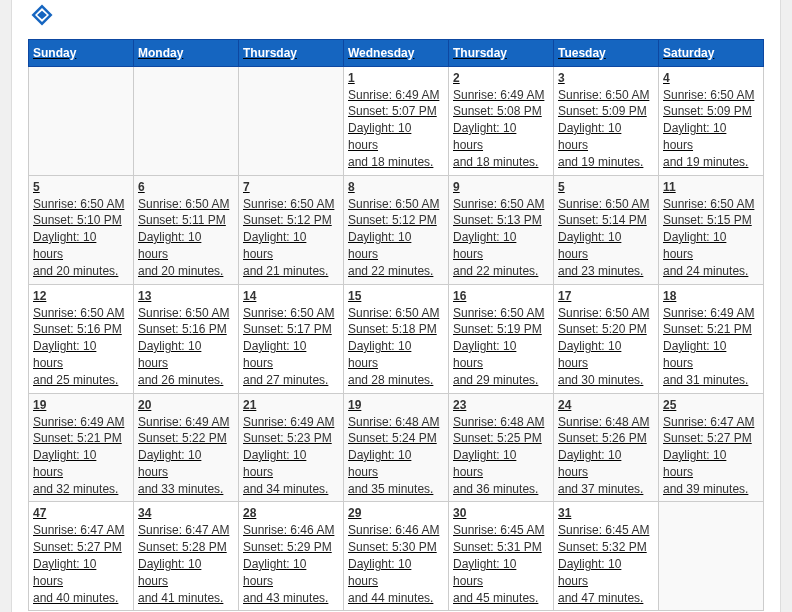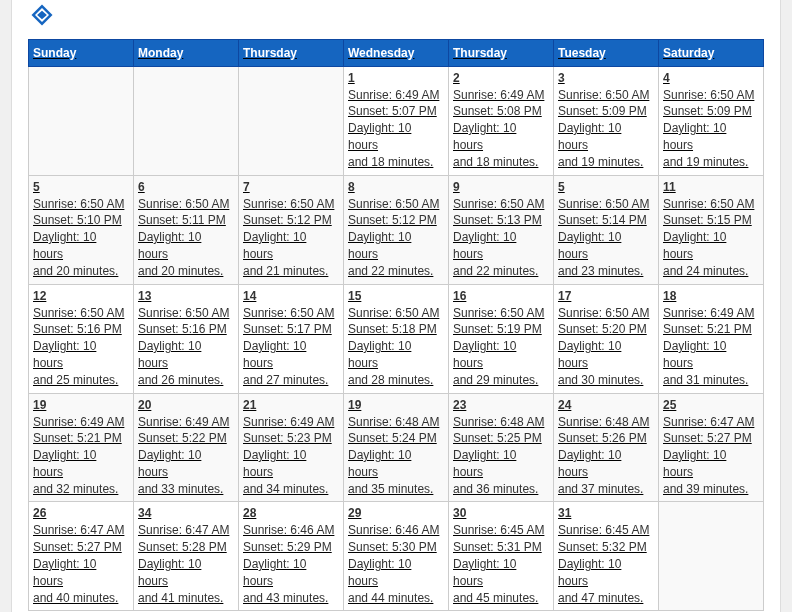--- a/index.html
+++ b/index.html
@@ -316,21 +316,21 @@
           <td>
             <span class="day-number">25</span>
             <div class="day-info" style="white-space: pre-line;">Sunrise: 6:47 AM
 Sunset: 5:27 PM
 Daylight: 10 hours
 and 39 minutes.</div>
           </td>
         </tr>
         <tr>
           <td>
-            <span class="day-number">26</span>
+            <span class="day-number">47</span>
             <div class="day-info" style="white-space: pre-line;">Sunrise: 6:47 AM
 Sunset: 5:27 PM
 Daylight: 10 hours
 and 40 minutes.</div>
           </td>
           <td>
             <span class="day-number">34</span>
             <div class="day-info" style="white-space: pre-line;">Sunrise: 6:47 AM
 Sunset: 5:28 PM
 Daylight: 10 hours

